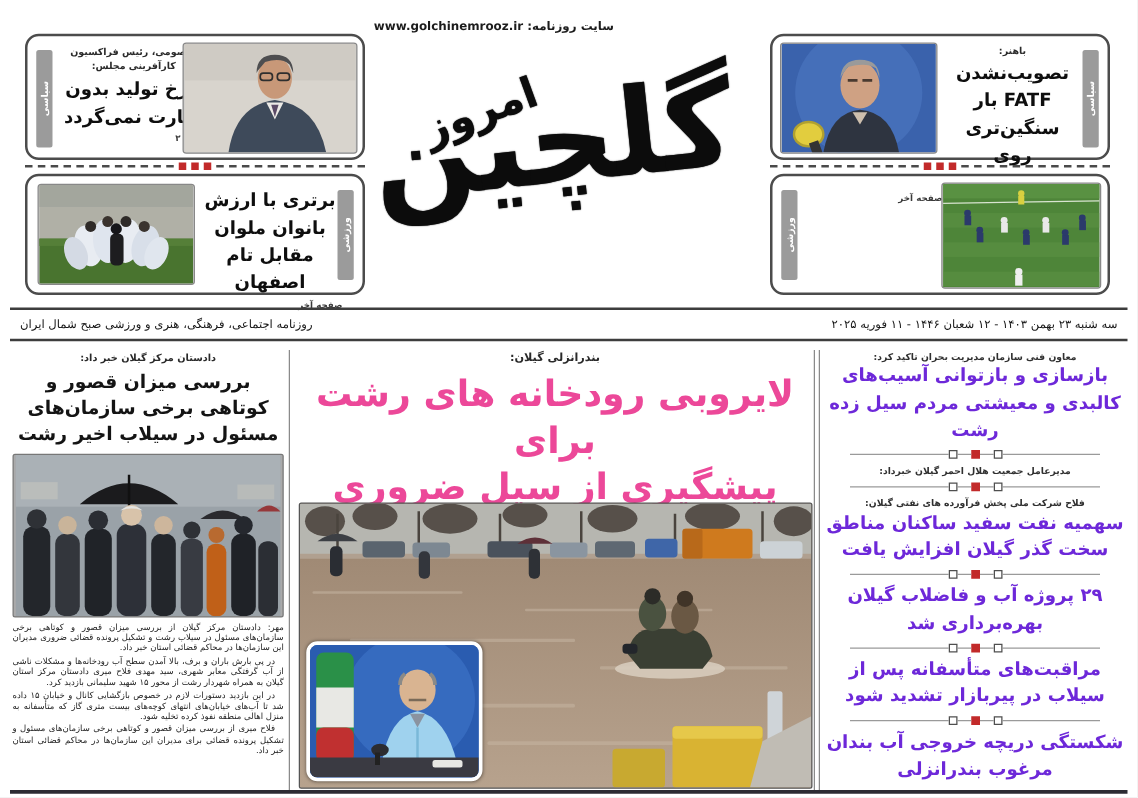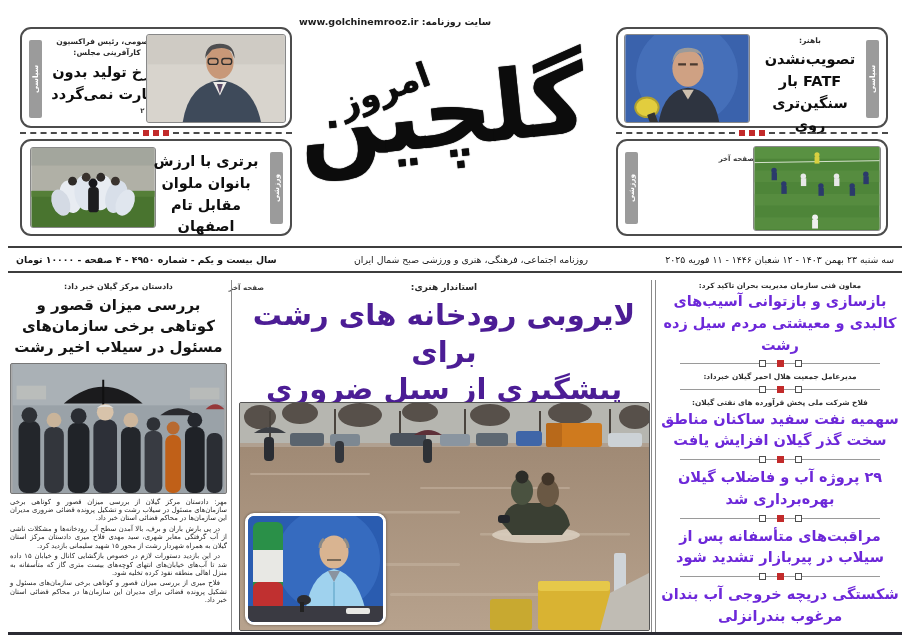--- a/index.html
+++ b/index.html
@@ -55,21 +55,21 @@
   .left-headline{font-size:15px;font-weight:bold;line-height:1.42;margin-top:2px;}
   .left-photo{width:100%;height:131px;border:1px solid #777;border-radius:2px;overflow:hidden;margin-top:4px;background:#aaa;}
   .left-photo svg{display:block;width:100%;height:100%;}
   .body-text{margin-top:4px;text-align:justify;font-size:6.8px;line-height:1.24;color:#222;}
   .body-text p{margin-bottom:2px;text-indent:7px;}
   .body-text p:first-child{text-indent:0;}
 
   
   .center-col{position:absolute;left:239px;top:281px;width:410px;text-align:center;}
   .center-col .kicker{font-size:9px;}
-  .lead-headline{font-size:29px;font-weight:bold;line-height:1.28;letter-spacing:-1px;color:#4c1d95;margin-top:2px;}
+  .lead-headline{font-size:29px;font-weight:bold;line-height:1.28;letter-spacing:-1px;color:#ec4899;margin-top:2px;}
   .lead-page-ref{font-size:7px;font-weight:bold;color:#333;text-align:left;margin:2px 0 0 6px;}
   .lead-photo{position:absolute;left:239px;top:402px;width:411px;height:229px;border:1px solid #555;
     border-radius:2px;overflow:hidden;background:#b0a090;}
   .lead-photo svg{display:block;width:100%;height:100%;}
   .inset-photo{position:absolute;left:5px;bottom:5px;width:141px;height:112px;border:3px solid #fff;
     border-radius:9px;overflow:hidden;box-shadow:0 0 3px rgba(0,0,0,.45);background:#2a5cb0;}
   .inset-photo svg{display:block;width:100%;height:100%;}
 
   
   .right-col{position:absolute;left:658px;top:280px;width:244px;text-align:center;}
@@ -134,21 +134,21 @@
           <ellipse cx="96" cy="56" rx="9" ry="14" fill="#e0e6ee" transform="rotate(24 96 56)"></ellipse>
           <circle cx="42" cy="34" r="4.5" fill="#2e2a28"></circle>
           <circle cx="56" cy="30" r="4.5" fill="#3a332e"></circle>
           <circle cx="71" cy="30" r="4.5" fill="#2e2a28"></circle>
           <circle cx="86" cy="34" r="4.5" fill="#3a332e"></circle>
           <rect x="58" y="40" width="11" height="26" rx="4" fill="#1d1d1f"></rect>
           <circle cx="63" cy="36" r="4.6" fill="#16161a"></circle>
         </g>
       </svg>
     </div>
-    <div class="box-text" style="right:26px;top:10px;width:116px;gap:44px;">
+    <div class="box-text" style="right:16px;top:10px;width:116px;">
       <div class="box-headline" style="margin-top:0;">برتری با ارزش بانوان ملوان مقابل تام اصفهان</div>
       <div class="page-ref">صفحه آخر</div>
     </div>
     <div class="v-label" style="right:7px;top:11px;height:72px;">ورزشی</div>
   </div>
 
   <div class="masthead">
     <div class="site-line">سایت روزنامه: www.golchinemrooz.ir</div>
     <div class="logo-wrap">
       <div class="logo-main">گلچین</div>
@@ -220,21 +220,20 @@
           <circle cx="62" cy="72" r="3" fill="#efefef"></circle>
             <rect x="59" y="74.5" width="6" height="9" fill="#efefef"></rect>
         </g>
       </svg>
     </div>
   </div>
 
   <div class="dateline">
     <span>سه شنبه ۲۳ بهمن ۱۴۰۳ - ۱۲ شعبان ۱۴۴۶ - ۱۱ فوریه ۲۰۲۵</span>
     <span>روزنامه اجتماعی، فرهنگی، هنری و ورزشی صبح شمال ایران</span>
-    <span class="issue">سال بیست و یکم - شماره ۴۹۵۰ - ۴ صفحه - ۱۰۰۰۰ تومان</span>
   </div>
 
   <div class="v-divider" style="left:231px;top:280px;height:352px;"></div>
   <div class="v-divider" style="left:651px;top:280px;height:352px;"></div>
   <div class="v-divider" style="left:655px;top:280px;height:352px;"></div>
 
   <div class="left-col">
     <div class="kicker">دادستان مرکز گیلان خبر داد:</div>
     <div class="left-headline">بررسی میزان قصور و کوتاهی برخی سازمان‌های مسئول در سیلاب اخیر رشت</div>
     <div class="left-photo">
@@ -271,21 +270,21 @@
     </div>
     <div class="body-text">
       <p>مهر: دادستان مرکز گیلان از بررسی میزان قصور و کوتاهی برخی سازمان‌های مسئول در سیلاب رشت و تشکیل پرونده قضائی ضروری مدیران این سازمان‌ها در محاکم قضائی استان خبر داد.</p>
       <p>در پی بارش باران و برف، بالا آمدن سطح آب رودخانه‌ها و مشکلات ناشی از آب گرفتگی معابر شهری، سید مهدی فلاح میری دادستان مرکز استان گیلان به همراه شهردار رشت از محور ۱۵ شهید سلیمانی بازدید کرد.</p>
       <p>در این بازدید دستورات لازم در خصوص بازگشایی کانال و خیابان ۱۵ داده شد تا آب‌های خیابان‌های انتهای کوچه‌های بیست متری گاز که متأسفانه به منزل اهالی منطقه نفوذ کرده تخلیه شود.</p>
       <p>فلاح میری از بررسی میزان قصور و کوتاهی برخی سازمان‌های مسئول و تشکیل پرونده قضائی برای مدیران این سازمان‌ها در محاکم قضائی استان خبر داد.</p>
     </div>
   </div>
 
   <div class="center-col">
-    <div class="kicker">استاندار هنری:</div>
+    <div class="kicker">بندرانزلی گیلان:</div>
     <div class="lead-headline">
       <div>لایروبی رودخانه های رشت برای</div>
       <div>پیشگیری از سیل ضروری است</div>
     </div>
     <div class="lead-page-ref">صفحه ۳</div>
   </div>
 
   <div class="lead-photo">
     <svg viewBox="0 0 409 227">
       <defs>

